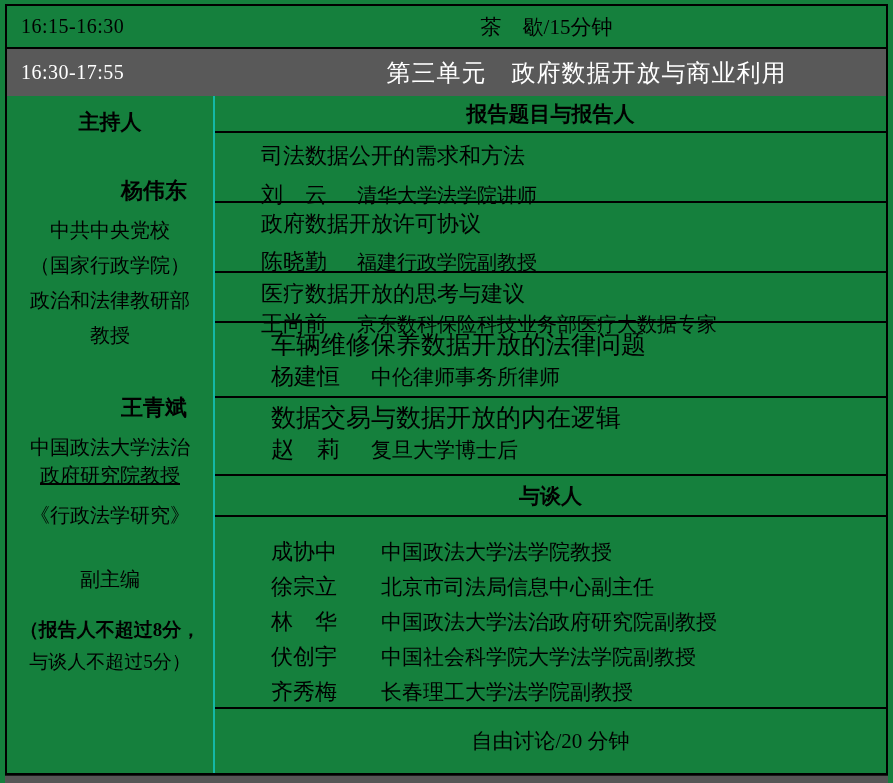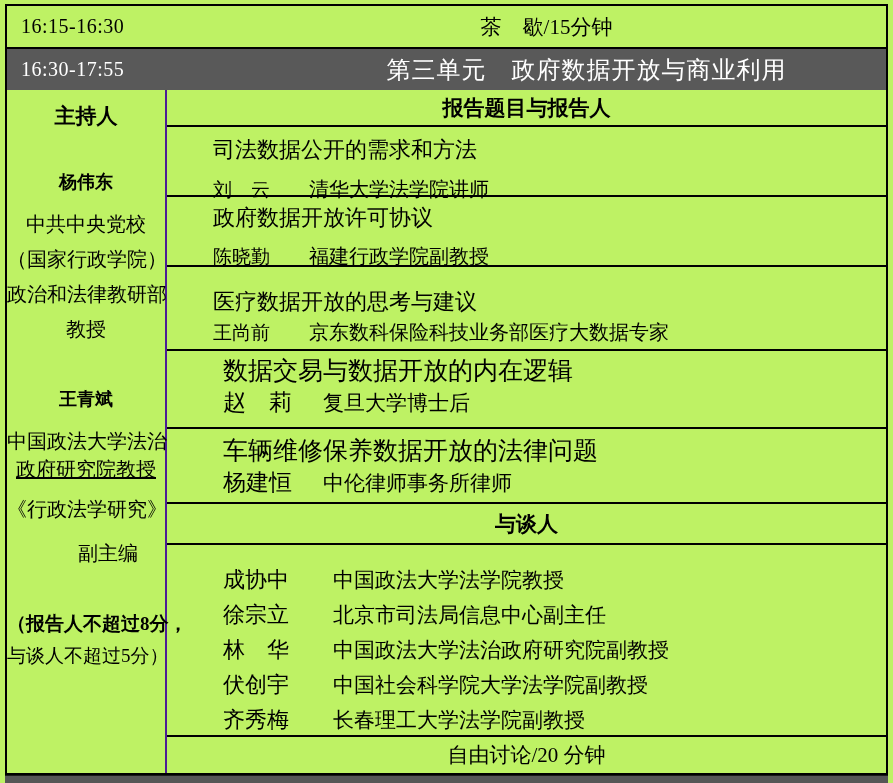--- a/index.html
+++ b/index.html
@@ -1,55 +1,55 @@
 <!DOCTYPE html>
 <html><head>
 <meta charset="utf-8">
 <style>
   html,body{margin:0;padding:0;background:#ffffff;}
-  .page{position:relative;width:893px;height:783px;background:#bef264;overflow:hidden;
+  .page{position:relative;width:893px;height:783px;background:#15803d;overflow:hidden;
         font-family:"Liberation Serif","DejaVu Serif",serif;color:#000;}
   .sans{font-family:"Liberation Sans","DejaVu Sans",sans-serif;}
   .table{position:absolute;left:5px;top:4px;width:883px;height:771px;
          border:2px solid #000;box-sizing:border-box;display:flex;flex-direction:column;}
 
   
   .tea-row{position:relative;height:43px;border-bottom:2px solid #000;box-sizing:border-box;}
   .time-label{position:absolute;left:14px;top:0;bottom:0;display:flex;align-items:center;
               font-size:20px;letter-spacing:.5px;}
   .tea-label{position:absolute;left:200px;right:0;top:0;bottom:0;display:flex;align-items:center;
              justify-content:center;font-size:21px;}
 
   
-  .session-row{position:relative;height:41px;box-sizing:border-box;}
+  .session-row{position:relative;height:47px;box-sizing:border-box;}
   .session-row .time-label{color:#fff;}
   .session-label{position:absolute;left:285px;right:5px;top:0;bottom:0;display:flex;align-items:center;
                  justify-content:center;font-size:24px;color:#fff;letter-spacing:1px;}
 
   
   .body{flex:1;display:flex;min-height:0;}
-  .left-col{width:160px;border-right:2px solid #4c1d95;box-sizing:border-box;position:relative;}
+  .left-col{width:208px;border-right:2px solid #14b8a6;box-sizing:border-box;position:relative;}
   .lc{position:absolute;left:0;width:100%;text-align:center;white-space:nowrap;}
   .lc-header{top:12px;font-size:21px;font-weight:bold;}
-  .lc-name{font-size:18px;font-weight:bold;}
+  .lc-name{font-size:22px;font-weight:bold;padding-left:44px;}
   .lc-aff{font-size:20px;}
   .lc-note{font-size:19px;}
 
   .right-col{flex:1;display:flex;flex-direction:column;min-width:0;}
   .r-header{height:37px;border-bottom:2px solid #000;box-sizing:border-box;display:flex;
             align-items:center;justify-content:center;font-size:21px;font-weight:bold;}
   .report{border-bottom:2px solid #000;box-sizing:border-box;padding-left:46px;
           display:flex;flex-direction:column;}
   .report .title{font-size:22px;font-weight:500;line-height:30px;}
   .report .speaker{display:flex;align-items:baseline;line-height:30px;}
-  .report .sp-name{font-size:19px;font-weight:500;min-width:96px;}
+  .report .sp-name{font-size:22px;font-weight:500;min-width:96px;}
   .report .sp-aff{font-size:20px;}
   .report.r1{height:70px;padding-top:8px;gap:9px;}
   .report.r2{height:70px;padding-top:6px;gap:8px;}
-  .report.r3{height:84px;padding-top:20px;}
+  .report.r3{height:50px;padding-top:6px;}
   .report.big{padding-left:56px;}
   .report.big .title{font-size:25px;font-weight:500;line-height:33px;}
   .report.big .sp-name{font-size:23px;min-width:100px;}
   .report.big .sp-aff{font-size:21px;}
   .report.r4{height:75px;padding-top:5px;}
   .report.r5{height:78px;padding-top:3px;}
 
   .discussant-header{height:41px;border-bottom:2px solid #000;box-sizing:border-box;display:flex;
                      align-items:center;justify-content:center;font-size:21px;font-weight:bold;}
   .discussants{height:183px;border-bottom:2px solid #000;box-sizing:border-box;
@@ -86,21 +86,21 @@
         <div class="lc lc-name sans" style="top:80px;">杨伟东</div>
         <div class="lc lc-aff" style="top:121px;">中共中央党校</div>
         <div class="lc lc-aff" style="top:156px;">（国家行政学院）</div>
         <div class="lc lc-aff" style="top:191px;">政治和法律教研部</div>
         <div class="lc lc-name sans" style="top:297px;">王青斌</div>
 
         <div class="lc lc-aff" style="top:226px;">教授</div>
         <div class="lc lc-aff" style="top:338px;">中国政法大学法治</div>
         <div class="lc lc-aff" style="top:366px;text-decoration:underline;">政府研究院教授</div>
         <div class="lc lc-aff" style="top:406px;">《行政法学研究》</div>
-        <div class="lc lc-aff" style="top:450px;padding-left:22px;">副主编</div>
+        <div class="lc lc-aff" style="top:470px;">副主编</div>
 
         <div class="lc lc-note" style="top:521px;font-weight:bold;">（报告人不超过8分，</div>
         <div class="lc lc-note" style="top:553px;">与谈人不超过5分）</div>
       </div>
 
       <div class="right-col">
         <div class="r-header">报告题目与报告人</div>
 
         <div class="report r1">
           <div class="title sans">司法数据公开的需求和方法</div>
@@ -119,33 +119,33 @@
         </div>
 
         <div class="report r3">
           <div class="title sans">医疗数据开放的思考与建议</div>
           <div class="speaker">
             <span class="sp-name sans">王尚前</span>
             <span class="sp-aff">京东数科保险科技业务部医疗大数据专家</span>
           </div>
         </div>
 
+        <div class="report big r4">
+          <div class="title sans">车辆维修保养数据开放的法律问题</div>
+          <div class="speaker">
+            <span class="sp-name sans">杨建恒</span>
+            <span class="sp-aff">中伦律师事务所律师</span>
+          </div>
+        </div>
+
         <div class="report big r5">
           <div class="title sans">数据交易与数据开放的内在逻辑</div>
           <div class="speaker">
             <span class="sp-name sans">赵　莉</span>
             <span class="sp-aff">复旦大学博士后</span>
-          </div>
-        </div>
-
-        <div class="report big r4">
-          <div class="title sans">车辆维修保养数据开放的法律问题</div>
-          <div class="speaker">
-            <span class="sp-name sans">杨建恒</span>
-            <span class="sp-aff">中伦律师事务所律师</span>
           </div>
         </div>
 
         <div class="discussant-header">与谈人</div>
 
         <div class="discussants">
           <div class="d-line">
             <span class="d-name sans">成协中</span>
             <span class="d-aff">中国政法大学法学院教授</span>
           </div>

